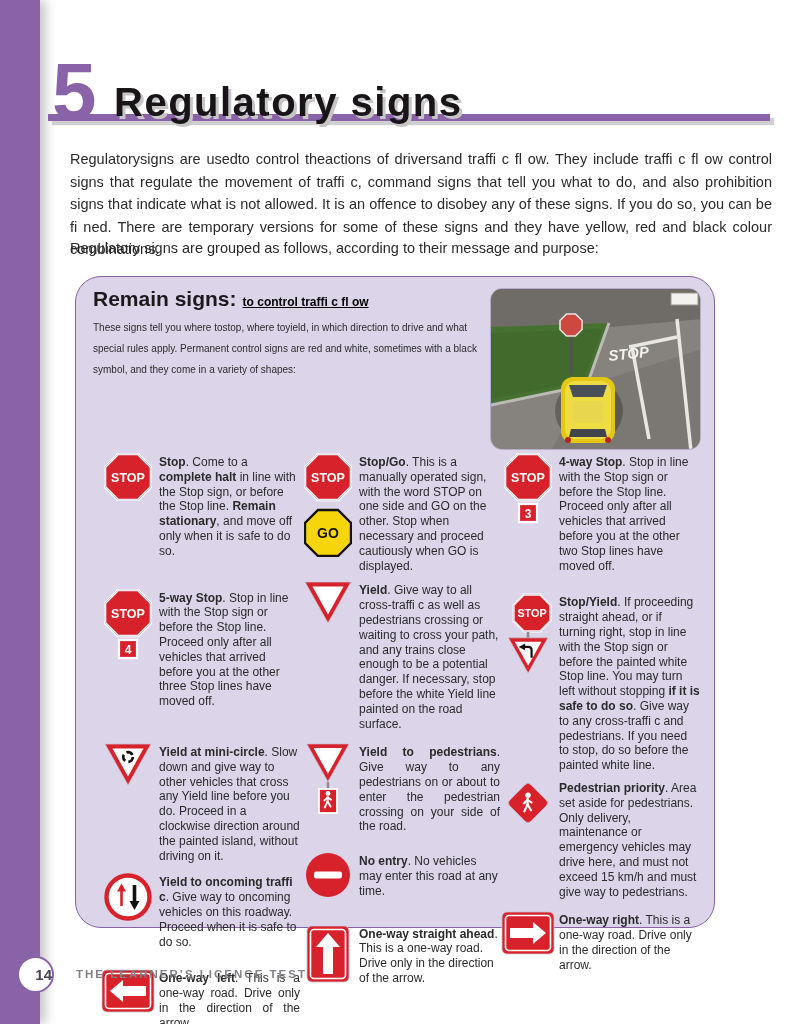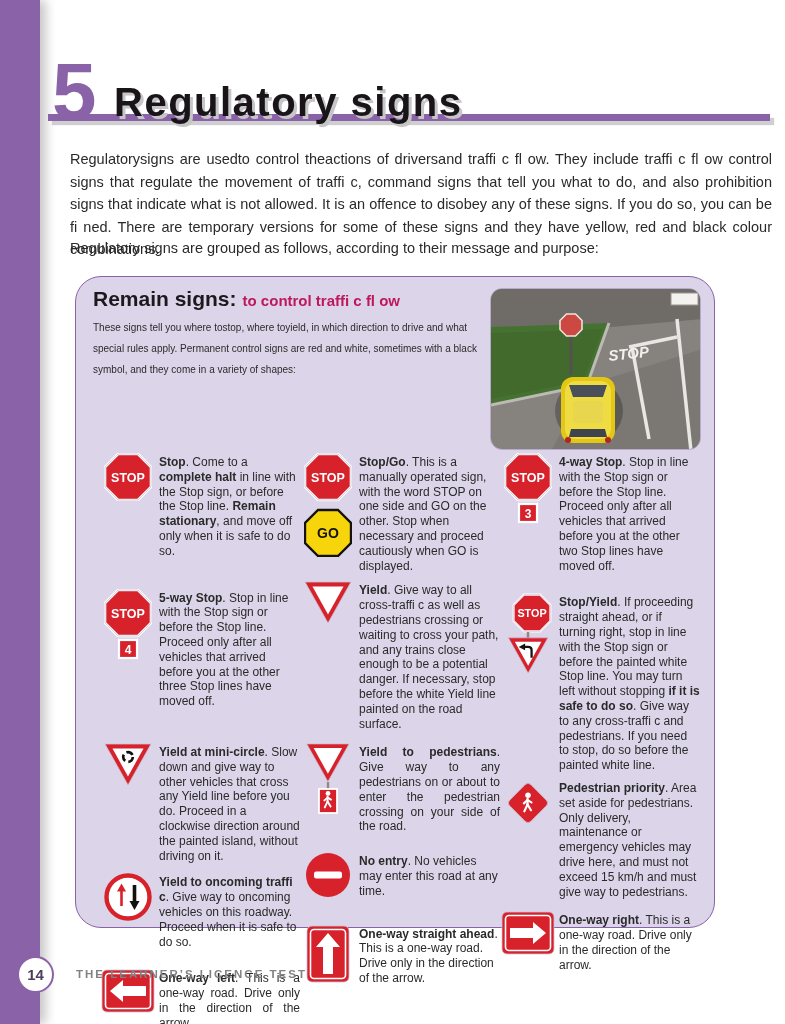--- a/index.html
+++ b/index.html
@@ -54,21 +54,21 @@
   .control-box{
     position:absolute;left:75px;top:276px;width:640px;height:652px;
     background:var(--box-bg);
     border:1.6px solid var(--purple);
     border-radius:26px;
   }
   .box-heading{
     position:absolute;left:17px;top:10px;white-space:nowrap;
   }
   .box-heading .big{font-size:21px;font-weight:bold;color:#1c181c;}
-  .box-heading .small{font-size:15px;font-weight:bold;color:#be185d;margin-left:6px;}
+  .box-heading .small{font-size:12px;font-weight:bold;color:#000000;margin-left:6px;text-decoration:underline;}
   .box-desc{
     position:absolute;left:17px;top:40px;width:398px;
     font-size:10px;line-height:21px;color:#2a2a2a;
   }
   .illustration{
     position:absolute;right:13px;top:11px;width:211px;height:162px;
     border-radius:12px;overflow:hidden;border:1px solid #b9a9cd;
   }
   
   .sign-col{position:absolute;top:176px;width:198px;display:flex;flex-direction:column;}
@@ -91,21 +91,21 @@
   .col-2 .entry:nth-child(2){margin-bottom:12px;}
   .col-2 .entry:nth-child(3){margin-bottom:18px;}
   .col-2 .entry:nth-child(4){margin-bottom:26px;}
   .col-3 .entry:nth-child(1){margin-bottom:20px;}
   .col-3 .entry:nth-child(2){margin-bottom:6px;}
   .col-3 .entry:nth-child(3){margin-bottom:12px;}
   
   .page-badge{
     position:absolute;left:17px;top:956px;width:37px;height:37px;border-radius:50%;
     background:#fff;border:2px solid var(--purple);
-    display:flex;align-items:center;justify-content:center;
+    display:flex;align-items:center;justify-content:flex-end;
     font-size:15px;font-weight:bold;color:#4a3f5c;z-index:4;
   }
   .footer-title{
     position:absolute;left:76px;top:968px;
     font-size:11.5px;font-weight:bold;letter-spacing:2px;color:var(--gray);
   }
 </style>
 </head>
 <body>
 

